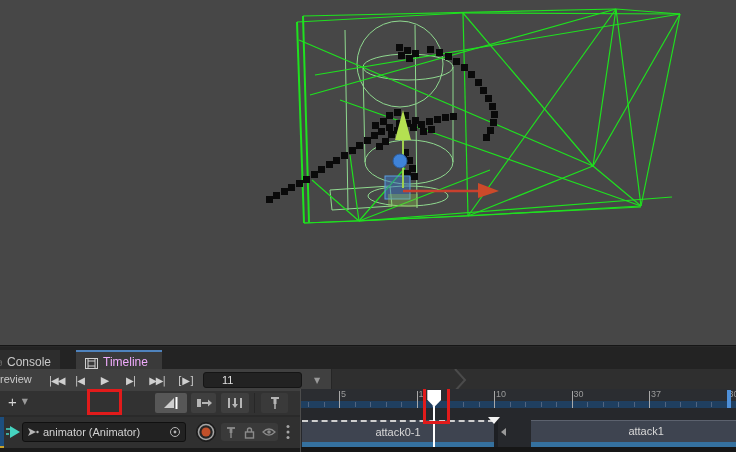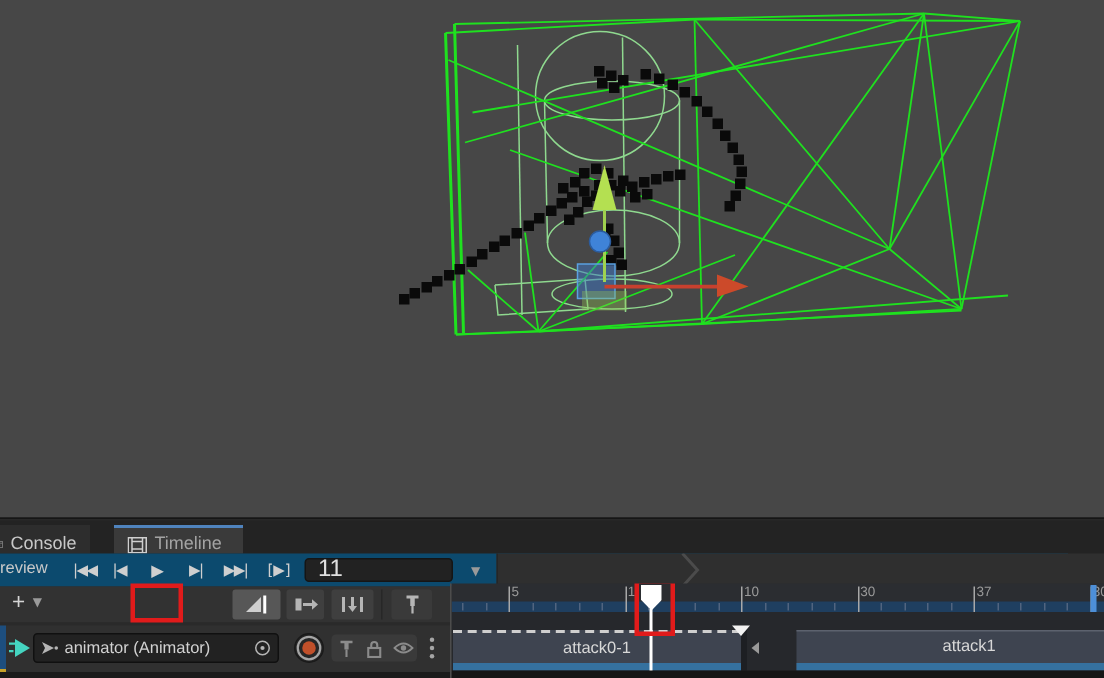--- a/index.html
+++ b/index.html
@@ -11,30 +11,30 @@
   .scene { position:absolute; left:0; top:0; width:736px; height:345px; background:#474747; }
   .scene svg { display:block; }
 
   
   .panel { position:absolute; left:0; top:345px; width:736px; height:107px; background:#282828; border-top:1px solid #161616; }
 
   
   .tabbar { position:absolute; left:0; top:1px; width:736px; height:22px; background:#232323; }
   .tab { position:absolute; top:3px; height:19px; display:flex; align-items:flex-end; gap:5px; padding:0 9px; font-size:12px; color:#c8c8c8; }
   .tab.console { left:0; width:60px; background:#2d2d2d; padding-left:6px; }
-  .tab.timeline { left:76px; width:86px; background:#3a3a3a; color:#a3a3a3; border-top:2px solid #4f83bd; }
+  .tab.timeline { left:76px; width:86px; background:#3a3a3a; color:#f0abfc; border-top:2px solid #4f83bd; }
   .tab .sliver { margin-left:-10px; }
 
   
-  .toolbar { position:absolute; left:0; top:23px; width:712px; height:22px; background:#0c4a6e;text-decoration:underline; }
+  .toolbar { position:absolute; left:0; top:23px; width:712px; height:22px; background:#404040;text-decoration:underline; }
   .toolbar .right-part { position:absolute; left:331px; top:0; width:405px; height:22px; background:#2f2f2f; border-left:1px solid #262626; }
   .pv-label { position:absolute; left:0; top:4px; font-size:11px; color:#c9c9c9; }
   .tbtn { position:absolute; top:1px; height:20px; display:flex; align-items:center; justify-content:center;
           color:#cfcfcf; font-family:"DejaVu Sans",sans-serif; font-size:9px; letter-spacing:-1px; cursor:default; }
-  .frame-field { position:absolute; left:203px; top:3px; width:99px; height:16px; background:#222; border:1px solid #151515; border-radius:3px; color:#e0e0e0; font-size:16px; padding-left:8px; line-height:14px; }
+  .frame-field { position:absolute; left:203px; top:3px; width:99px; height:16px; background:#222; border:1px solid #151515; border-radius:3px; color:#e0e0e0; font-size:11px; padding-left:18px; line-height:14px; }
   .dd-arrow { position:absolute; left:306px; top:1px; width:22px; height:20px; color:#9a9a9a; font-size:8px; display:flex; align-items:center; justify-content:center; font-family:"DejaVu Sans",sans-serif;}
 
   .crumb { position:absolute; left:2px; top:1px; height:20px; display:flex; align-items:center; gap:5px; padding:0 8px 0 6px; background:#3a3a3a; color:#d4d4d4; font-size:12px; }
 
   
   .row2 { position:absolute; left:0; top:45px; width:736px; height:24px; background:#323232; }
   .row2 .addwrap { position:absolute; left:8px; top:2px; color:#d5d5d5; font-size:15px; display:flex; align-items:center; gap:5px;}
   .row2 .caret { font-size:8px; color:#9a9a9a; font-family:"DejaVu Sans",sans-serif; }
   .mode-btn { position:absolute; top:2px; height:20px; background:#3f3f3f; border-radius:2px; display:flex; align-items:center; justify-content:center; }
   .mode-btn.sel { background:#575757; }

